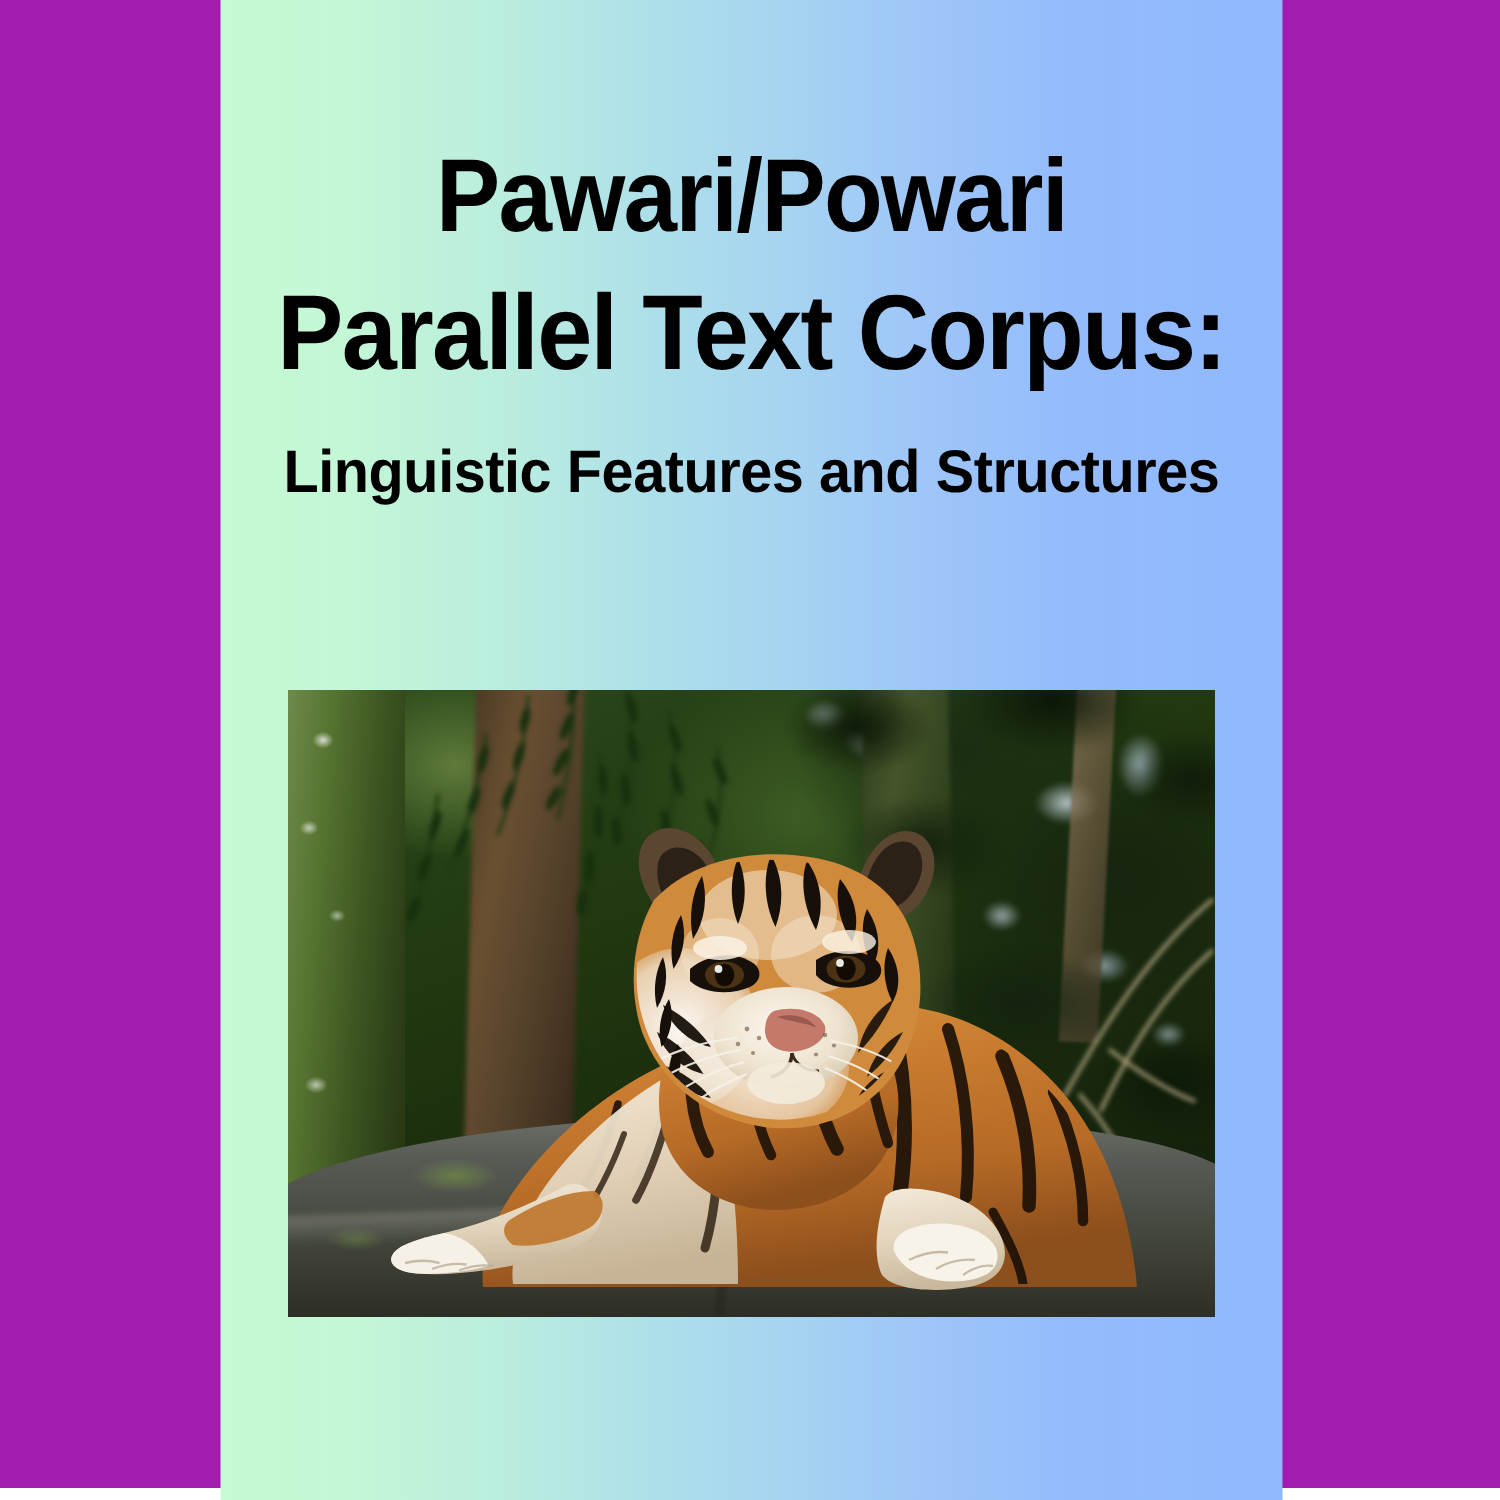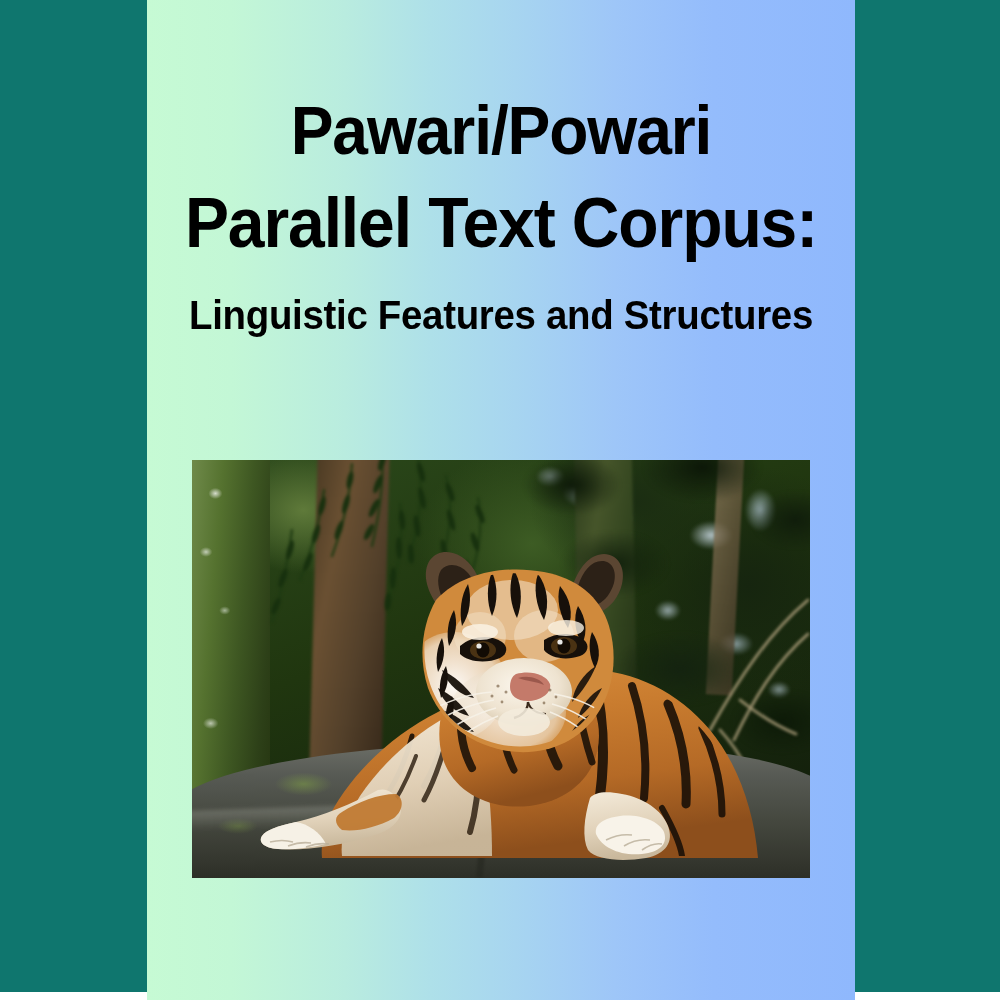--- a/index.html
+++ b/index.html
@@ -10,21 +10,21 @@
     height: 1000px;
     background: #ffffff;
     font-family: "Liberation Sans", sans-serif;
     overflow: hidden;
   }
 
   #canvas {
     position: relative;
     width: 1000px;
     height: 992px;
-    background: #0f766e;
+    background: #a21caf;
   }
 
   
   #cover {
     position: absolute;
     left: 147px;
     top: 0px;
     width: 708px;
     height: 1000px;
     background: linear-gradient(90deg, #c6fad4 0%, #c3f7d6 12%, #b9ecdf 28%, #aee0e9 40%, #a7d5f0 52%, #9ec6f8 66%, #94bcfc 80%, #8fb8fd 100%);

